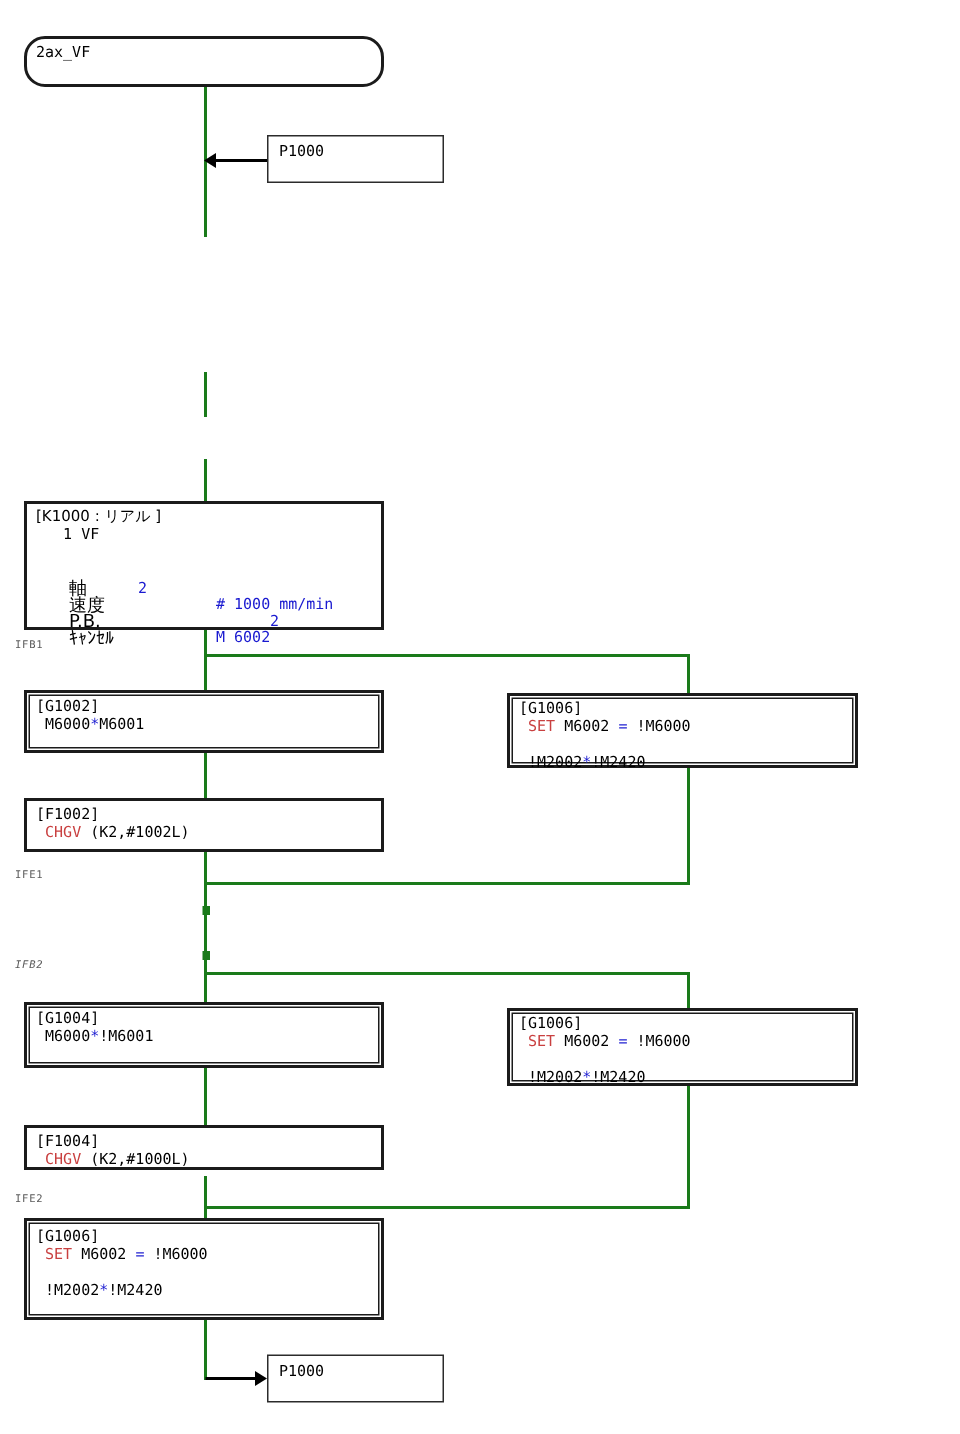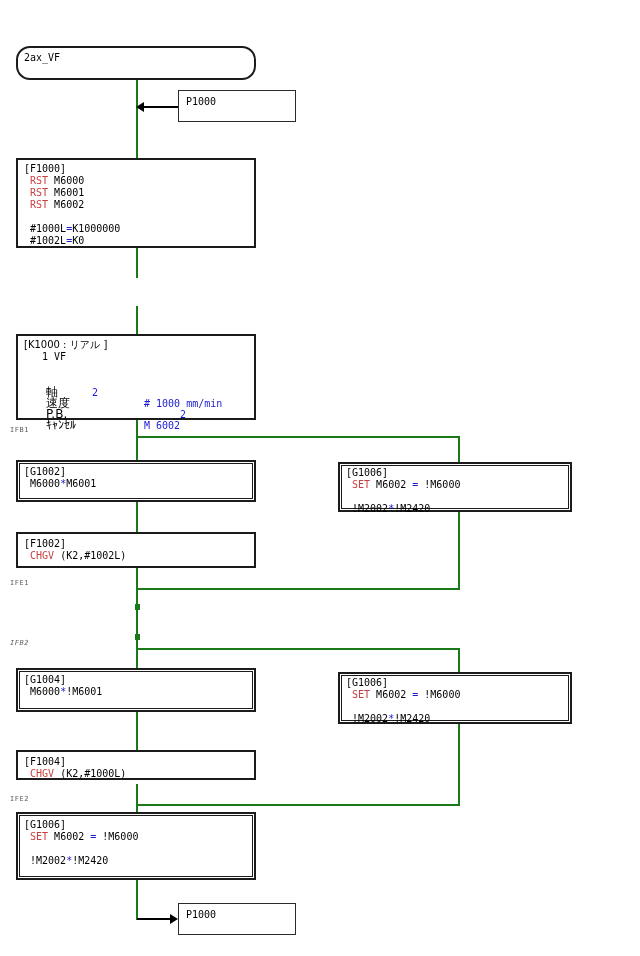--- a/index.html
+++ b/index.html
@@ -21,21 +21,21 @@
     border-right:8px solid #000;}
   .arrow-r{position:absolute;width:0;height:0;
     border-top:5px solid transparent;border-bottom:5px solid transparent;
     border-left:8px solid #000;}
 
   
   .box{position:absolute;box-sizing:border-box;background:#fff;}
 
   
   .box.start{
-    border:2px solid #1b1b1b;border-radius:14px;margin-top:22px;
+    border:2px solid #1b1b1b;border-radius:14px;
   }
   
   .box.f{ border:2px solid #1b1b1b; }
   
   .box.p{ border:1px solid #2b2b2b; }
   
   .box.g{
     border:2px solid #1b1b1b;
     box-shadow:inset 0 0 0 1px #ffffff, inset 0 0 0 2px #1b1b1b;
   }
@@ -92,29 +92,20 @@
   <div class="arrow-r" style="left:170px;top:914px;"></div>
 
   <div class="box start" style="left:16px;top:24px;width:240px;height:34px;">
     <div class="blk-txt" style="top:4px;">2ax_VF</div>
   </div>
 
   <div class="box p" style="left:178px;top:90px;width:118px;height:32px;">
     <div class="ptxt">P1000</div>
   </div>
 
-  <div class="box f" style="left:16px;top:158px;width:240px;height:90px;">
-    <div class="blk-txt"><span>[F1000]</span>
- <span class="kw">RST</span> M6000
- <span class="kw">RST</span> M6001
- <span class="kw">RST</span> M6002
-
- #1000L<span class="op">=</span>K1000000
- #1002L<span class="op">=</span>K0</div>
-  </div>
 
 
   <div class="box f" style="left:16px;top:334px;width:240px;height:86px;">
     <div class="blk-txt" style="top:3px;"><span class="jp">[K1000 : リアル ]</span>
    <span>1 VF</span></div>
     <div class="blk-txt jp" style="left:28px;top:51px;line-height:11px;font-size:12px;"><span>軸</span>
 <span>速度</span>
 <span>P.B.</span>
 <span>ｷｬﾝｾﾙ</span></div>
     <div class="blk-txt op" style="left:74px;top:51px;">2</div>

